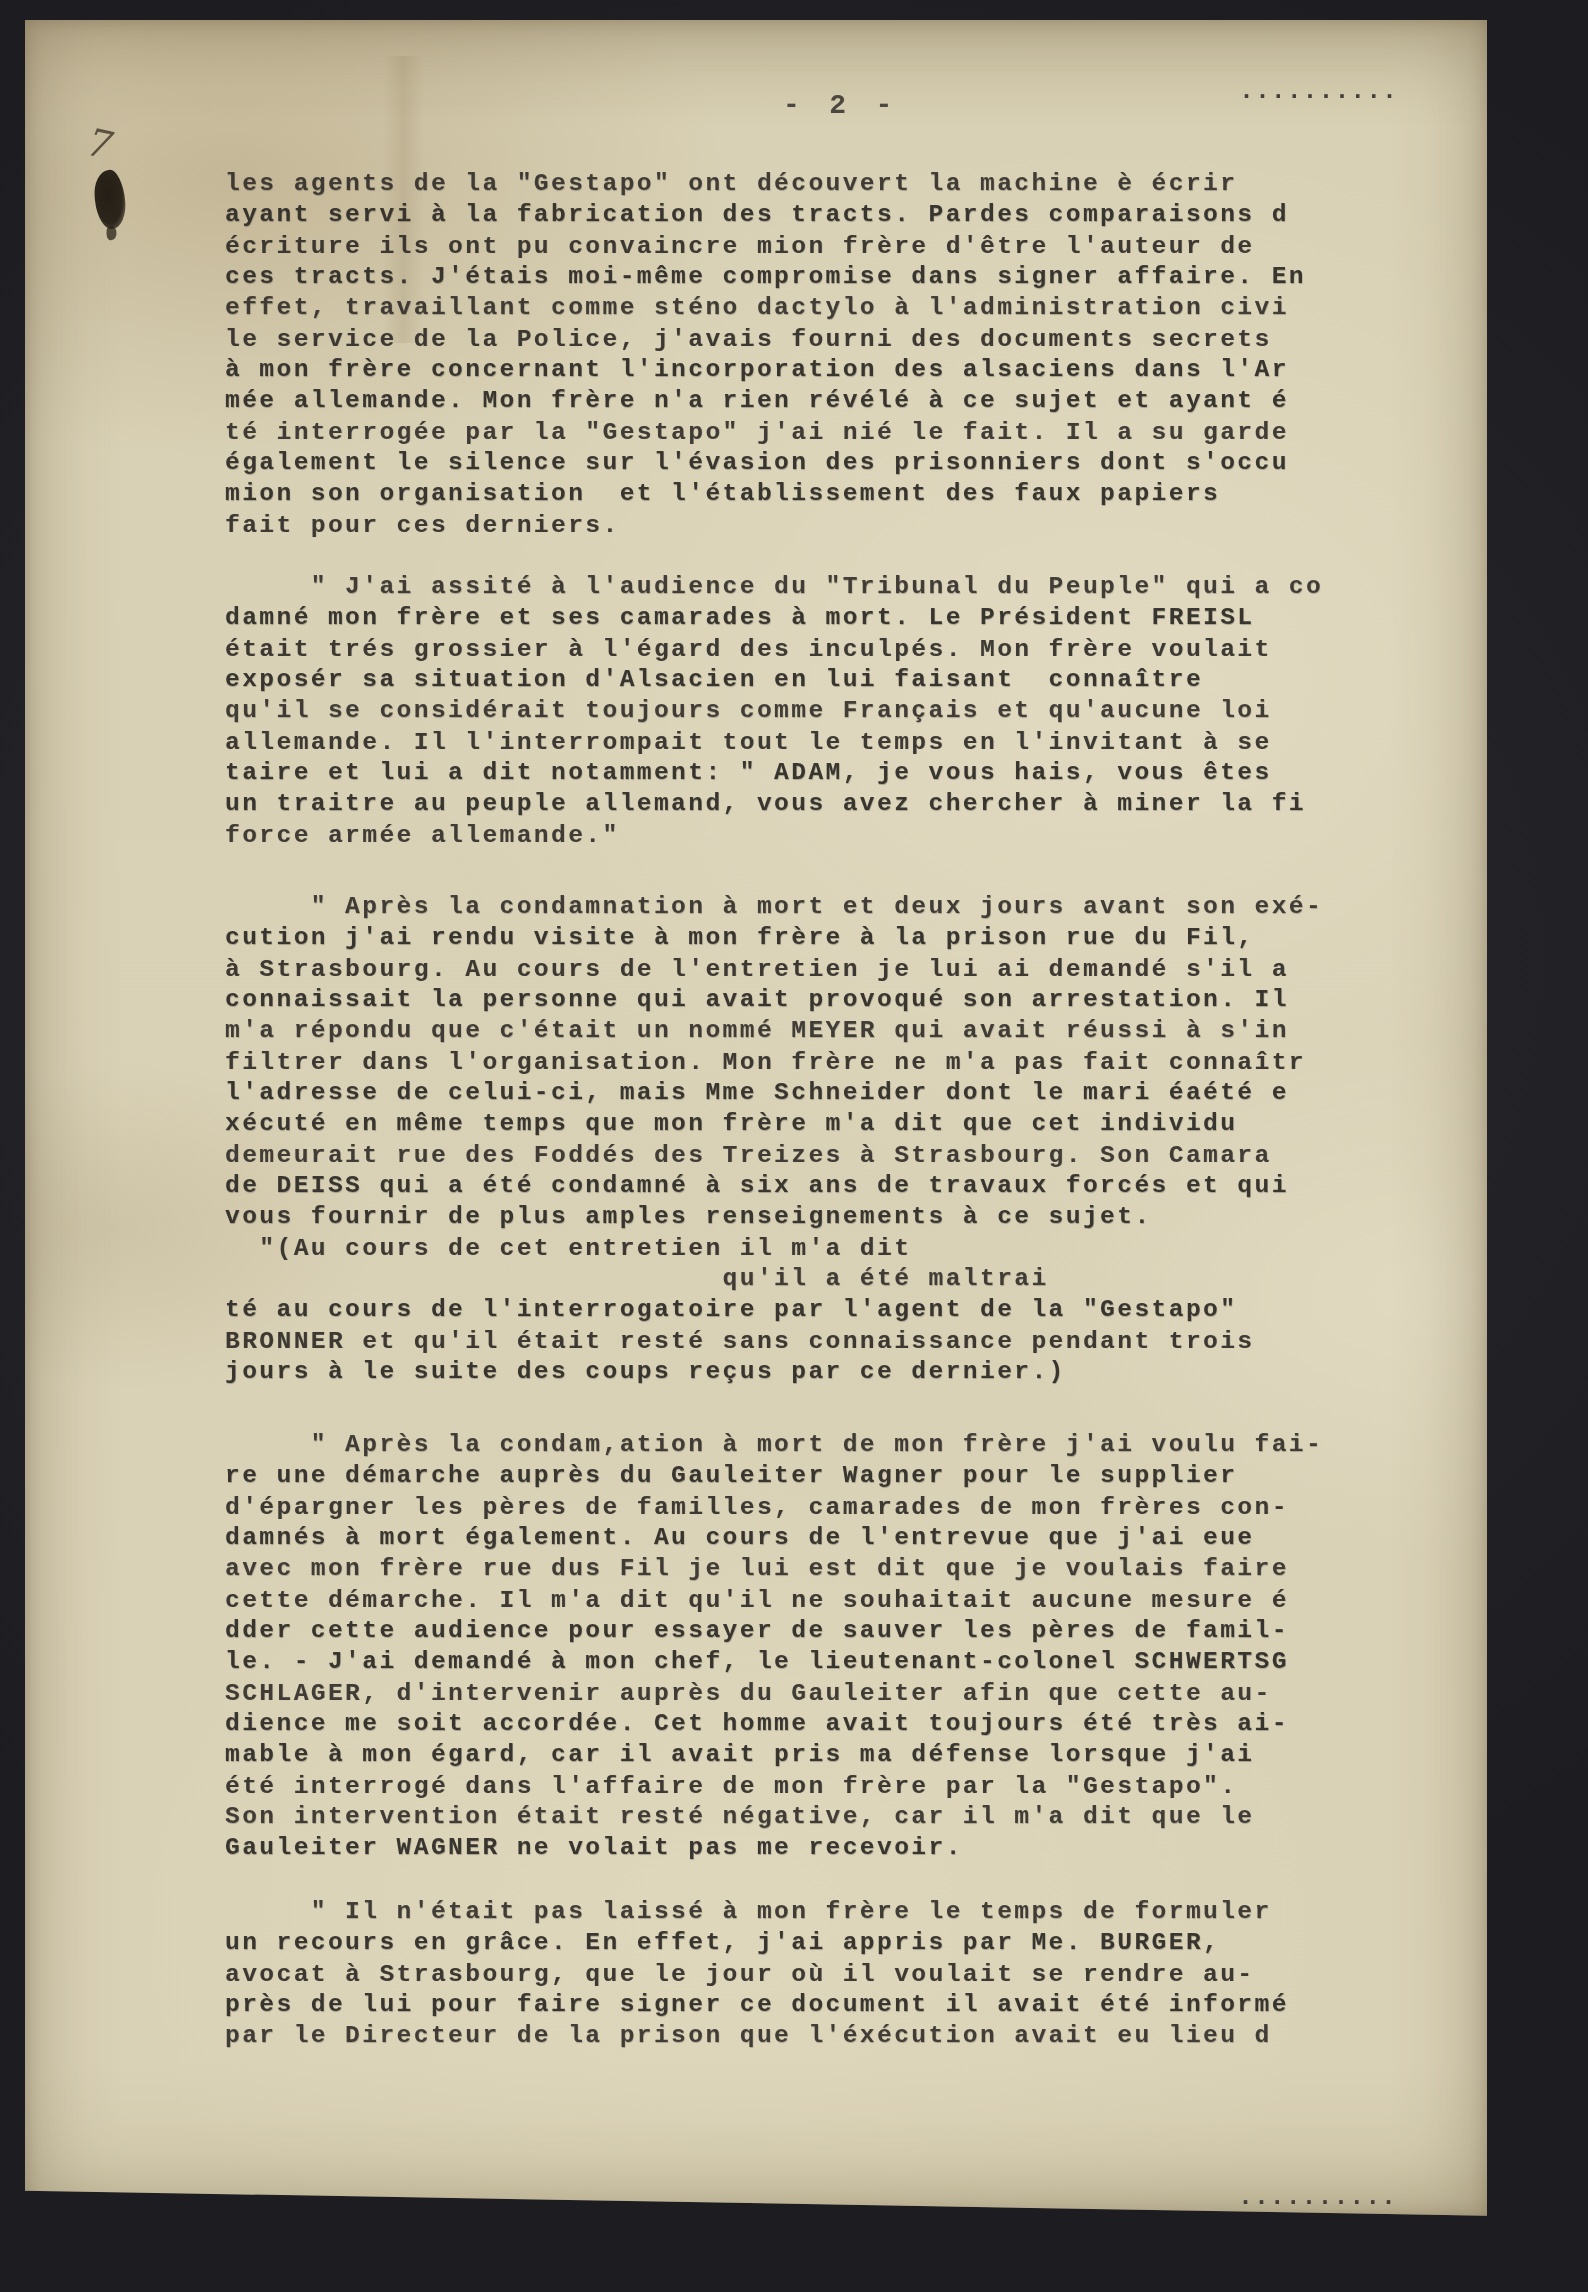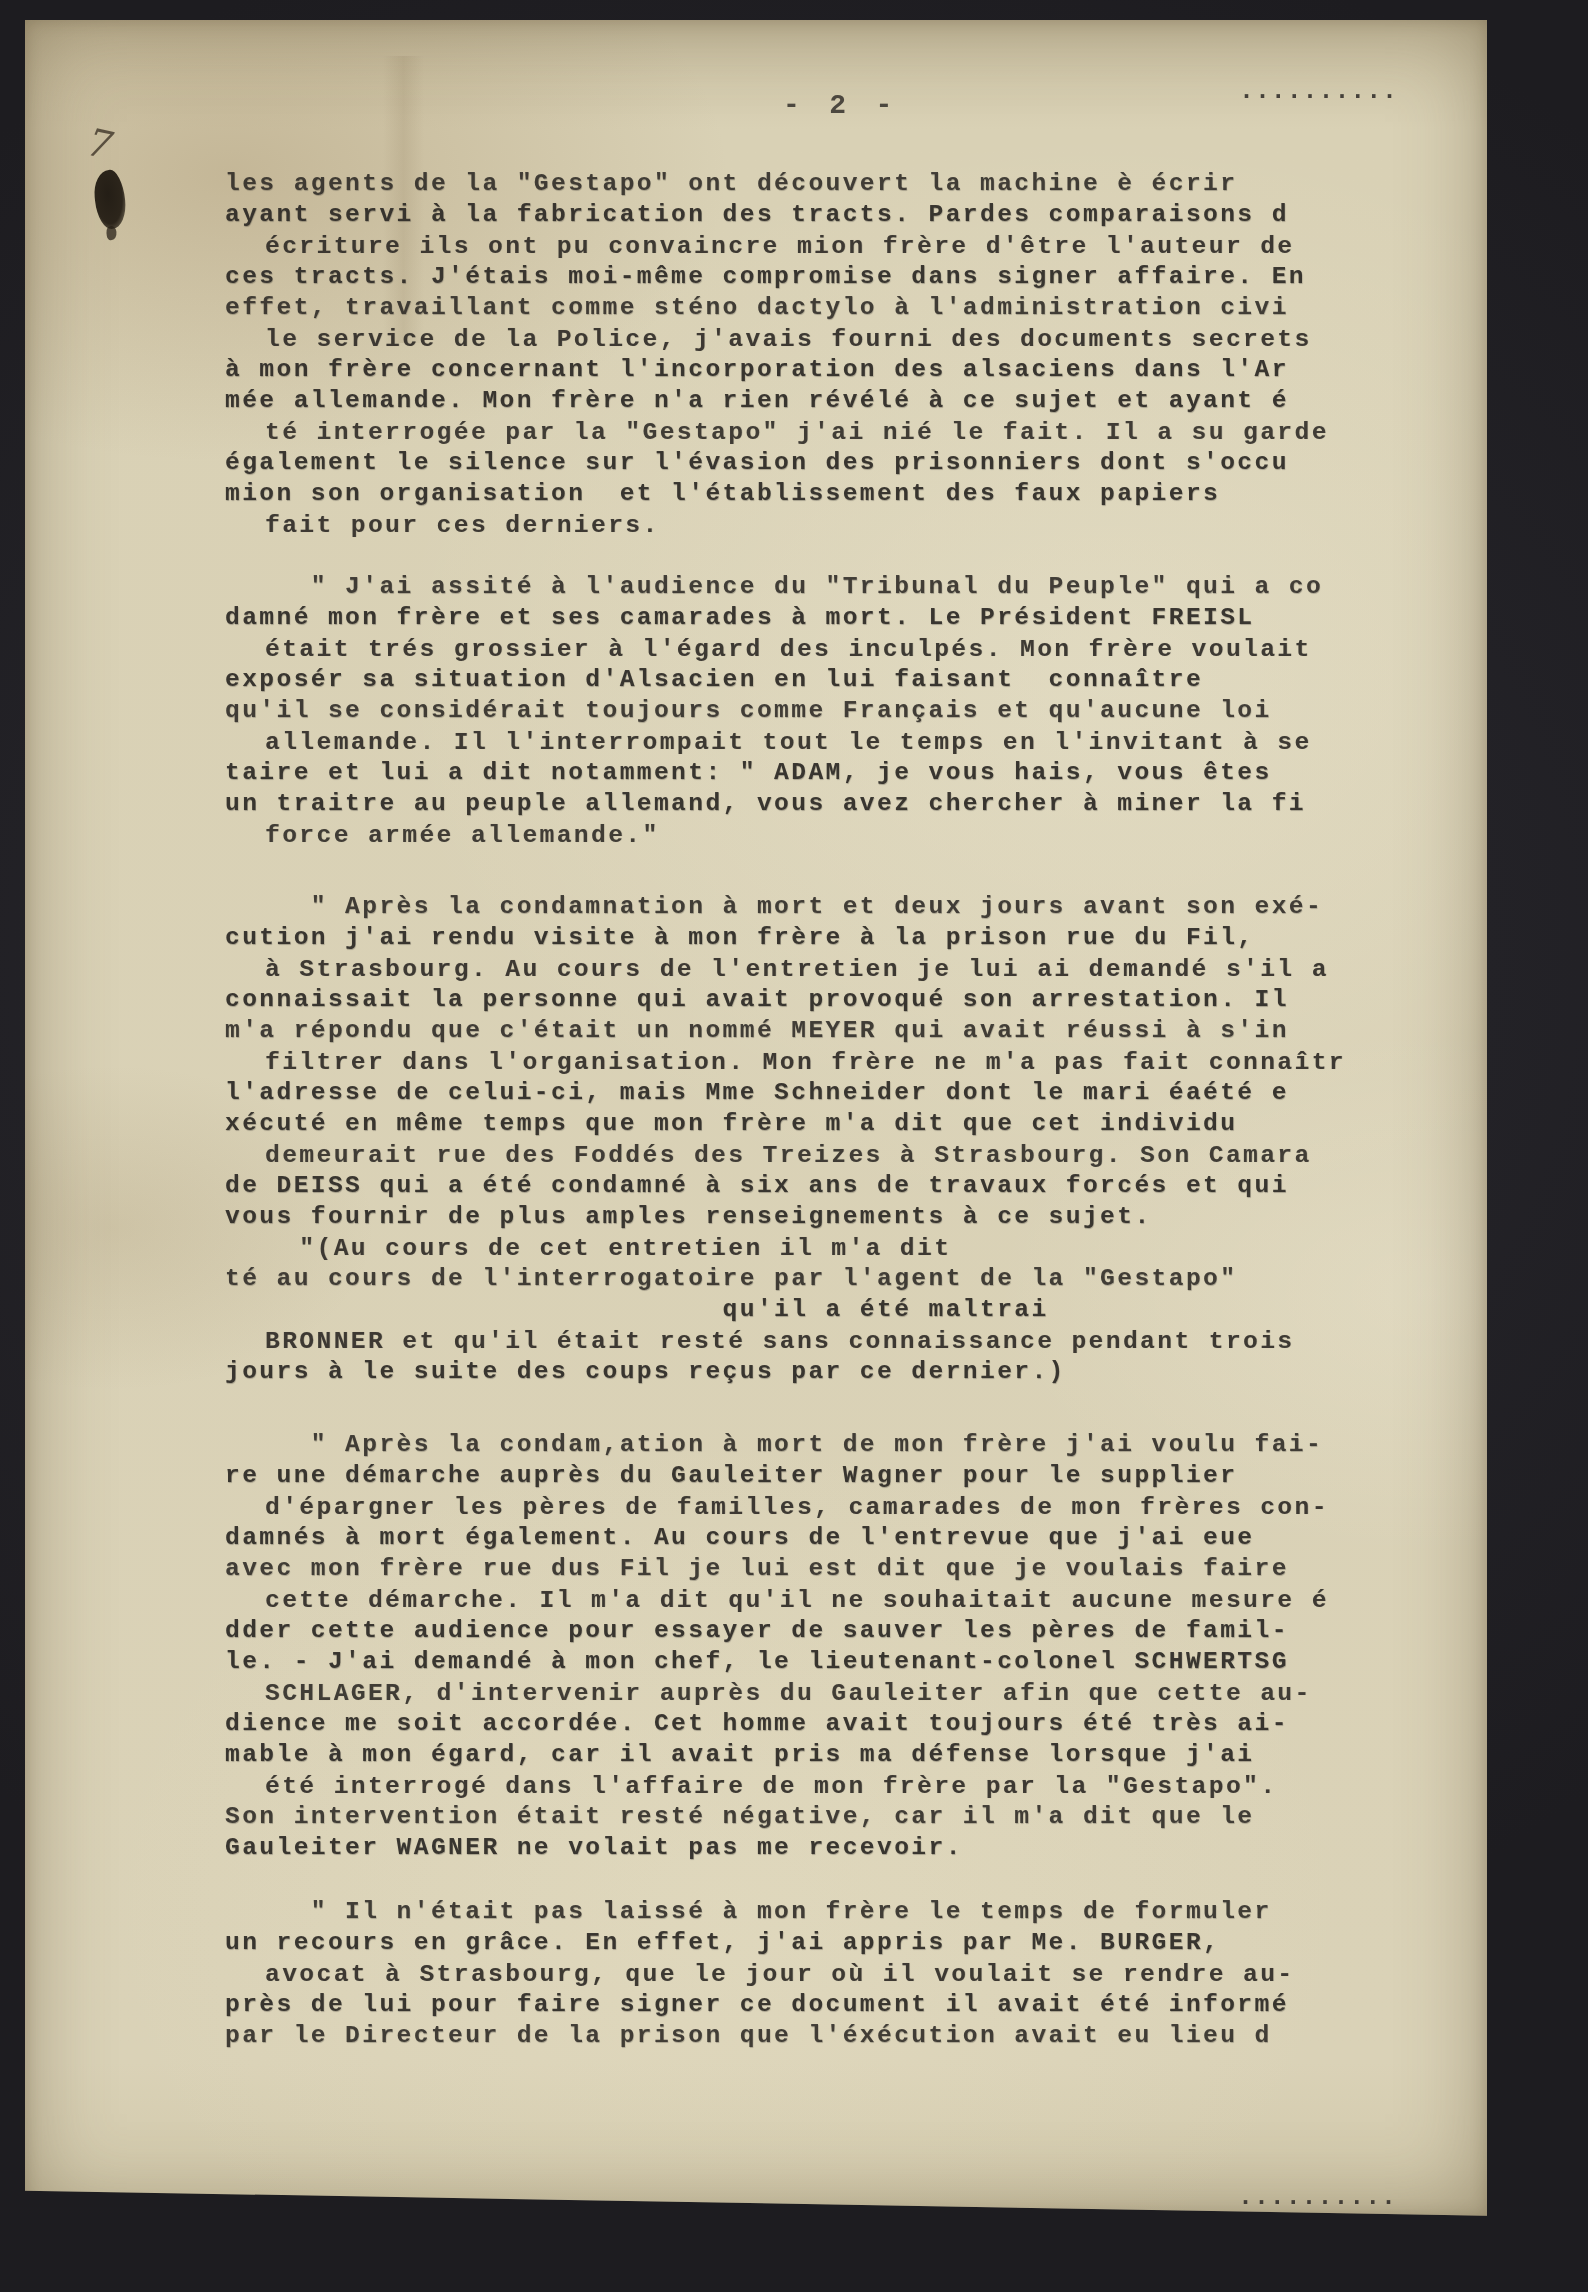--- a/index.html
+++ b/index.html
@@ -56,21 +56,21 @@
     color:rgba(47,43,39,0.92);
     font-size:24.6px;font-weight:bold;letter-spacing:2.4px;line-height:31px;
     text-shadow:0.5px 0.6px 0.7px rgba(47,43,39,0.30);
   }
   .paragraph{margin:0;}
   .paragraph:nth-of-type(1){margin-bottom:31px;}
   .paragraph:nth-of-type(2){margin-bottom:41px;}
   .paragraph:nth-of-type(3){margin-bottom:42px;}
   .paragraph:nth-of-type(4){margin-bottom:33px;}
   .line{white-space:pre;}
-  .line:nth-child(3n){transform:translateY(0.5px);opacity:0.97;margin-left:40px;}
+  .line:nth-child(3n){transform:translateY(0.5px);opacity:0.97;}
   .line:nth-child(4n+1){opacity:0.95;}
 </style>
 </head>
 <body>
 
 <div class="paper">
   <div class="streak"></div>
 </div>
 
 <div class="ink-blot"></div>
@@ -111,22 +111,22 @@
       <div class="line">à Strasbourg. Au cours de l'entretien je lui ai demandé s'il a</div>
       <div class="line">connaissait la personne qui avait provoqué son arrestation. Il</div>
       <div class="line">m'a répondu que c'était un nommé MEYER qui avait réussi à s'in</div>
       <div class="line">filtrer dans l'organisation. Mon frère ne m'a pas fait connaîtr</div>
       <div class="line">l'adresse de celui-ci, mais Mme Schneider dont le mari éaété e</div>
       <div class="line">xécuté en même temps que mon frère m'a dit que cet individu</div>
       <div class="line">demeurait rue des Foddés des Treizes à Strasbourg. Son Camara</div>
       <div class="line">de DEISS qui a été condamné à six ans de travaux forcés et qui</div>
       <div class="line">vous fournir de plus amples renseignements à ce sujet.</div>
       <div class="line">  "(Au cours de cet entretien il m'a dit</div>
+      <div class="line">                             qu'il a été maltrai</div>
       <div class="line">té au cours de l'interrogatoire par l'agent de la "Gestapo"</div>
-      <div class="line">                             qu'il a été maltrai</div>
       <div class="line">BRONNER et qu'il était resté sans connaissance pendant trois</div>
       <div class="line">jours à le suite des coups reçus par ce dernier.)</div>
     </div>
   <div class="paragraph">
       <div class="line">     " Après la condam,ation à mort de mon frère j'ai voulu fai-</div>
       <div class="line">re une démarche auprès du Gauleiter Wagner pour le supplier</div>
       <div class="line">d'épargner les pères de familles, camarades de mon frères con-</div>
       <div class="line">damnés à mort également. Au cours de l'entrevue que j'ai eue</div>
       <div class="line">avec mon frère rue dus Fil je lui est dit que je voulais faire</div>
       <div class="line">cette démarche. Il m'a dit qu'il ne souhaitait aucune mesure é</div>

